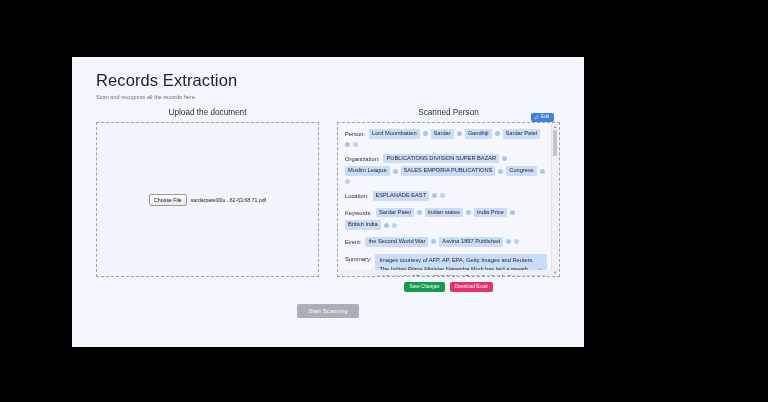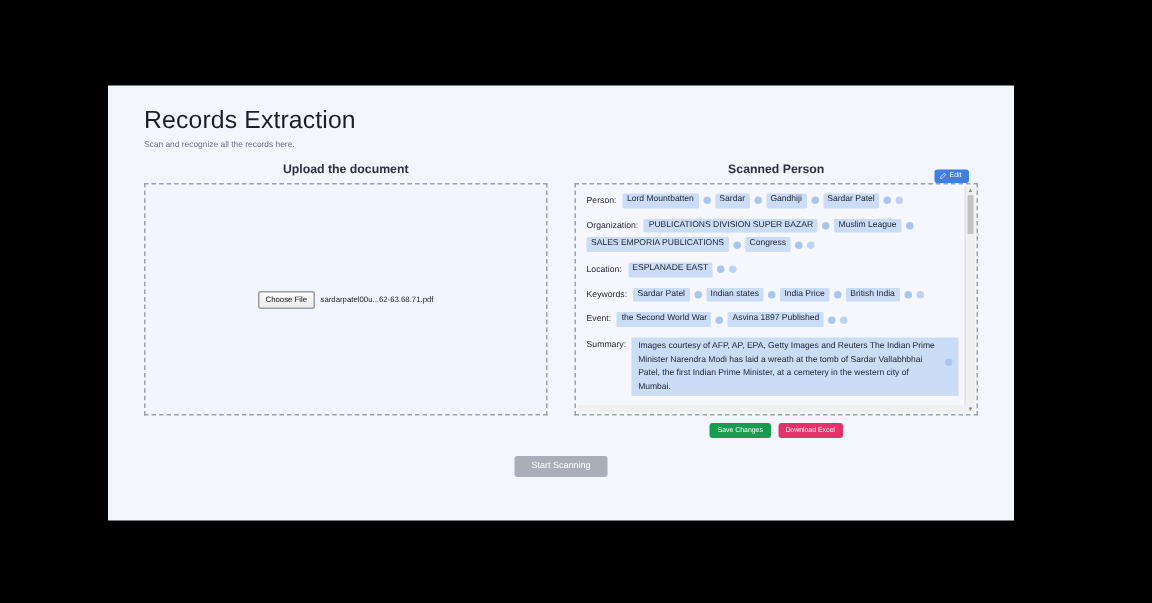--- a/index.html
+++ b/index.html
@@ -14,21 +14,21 @@
     font-family: "Liberation Sans", sans-serif;
     display: flex;
     align-items: center;
     justify-content: center;
   }
 
   #app-card {
     position: absolute;
     left: 72px;
     top: 57px;
-    width: 604px;
+    width: 512px;
     height: 290px;
     background: #f4f6fd;
     overflow: hidden;
   }
 
   .page-header {
     padding: 14px 24px 0 24px;
   }
   .page-title {
     font-size: 16.5px;
@@ -53,21 +53,21 @@
     flex: 1 1 0;
     min-width: 0;
     display: flex;
     flex-direction: column;
   }
   .col-heading {
     text-align: center;
     font-size: 8.2px;
     color: #2b3040;
     margin-bottom: 5px;
-    font-weight: 700;
+    font-weight: 400;
   }
 
   .dropzone {
     border: 1px dashed #9aa1b0;
     background: #f2f5fd;
     height: 155px;
     display: flex;
     align-items: center;
     justify-content: center;
     box-sizing: border-box;

